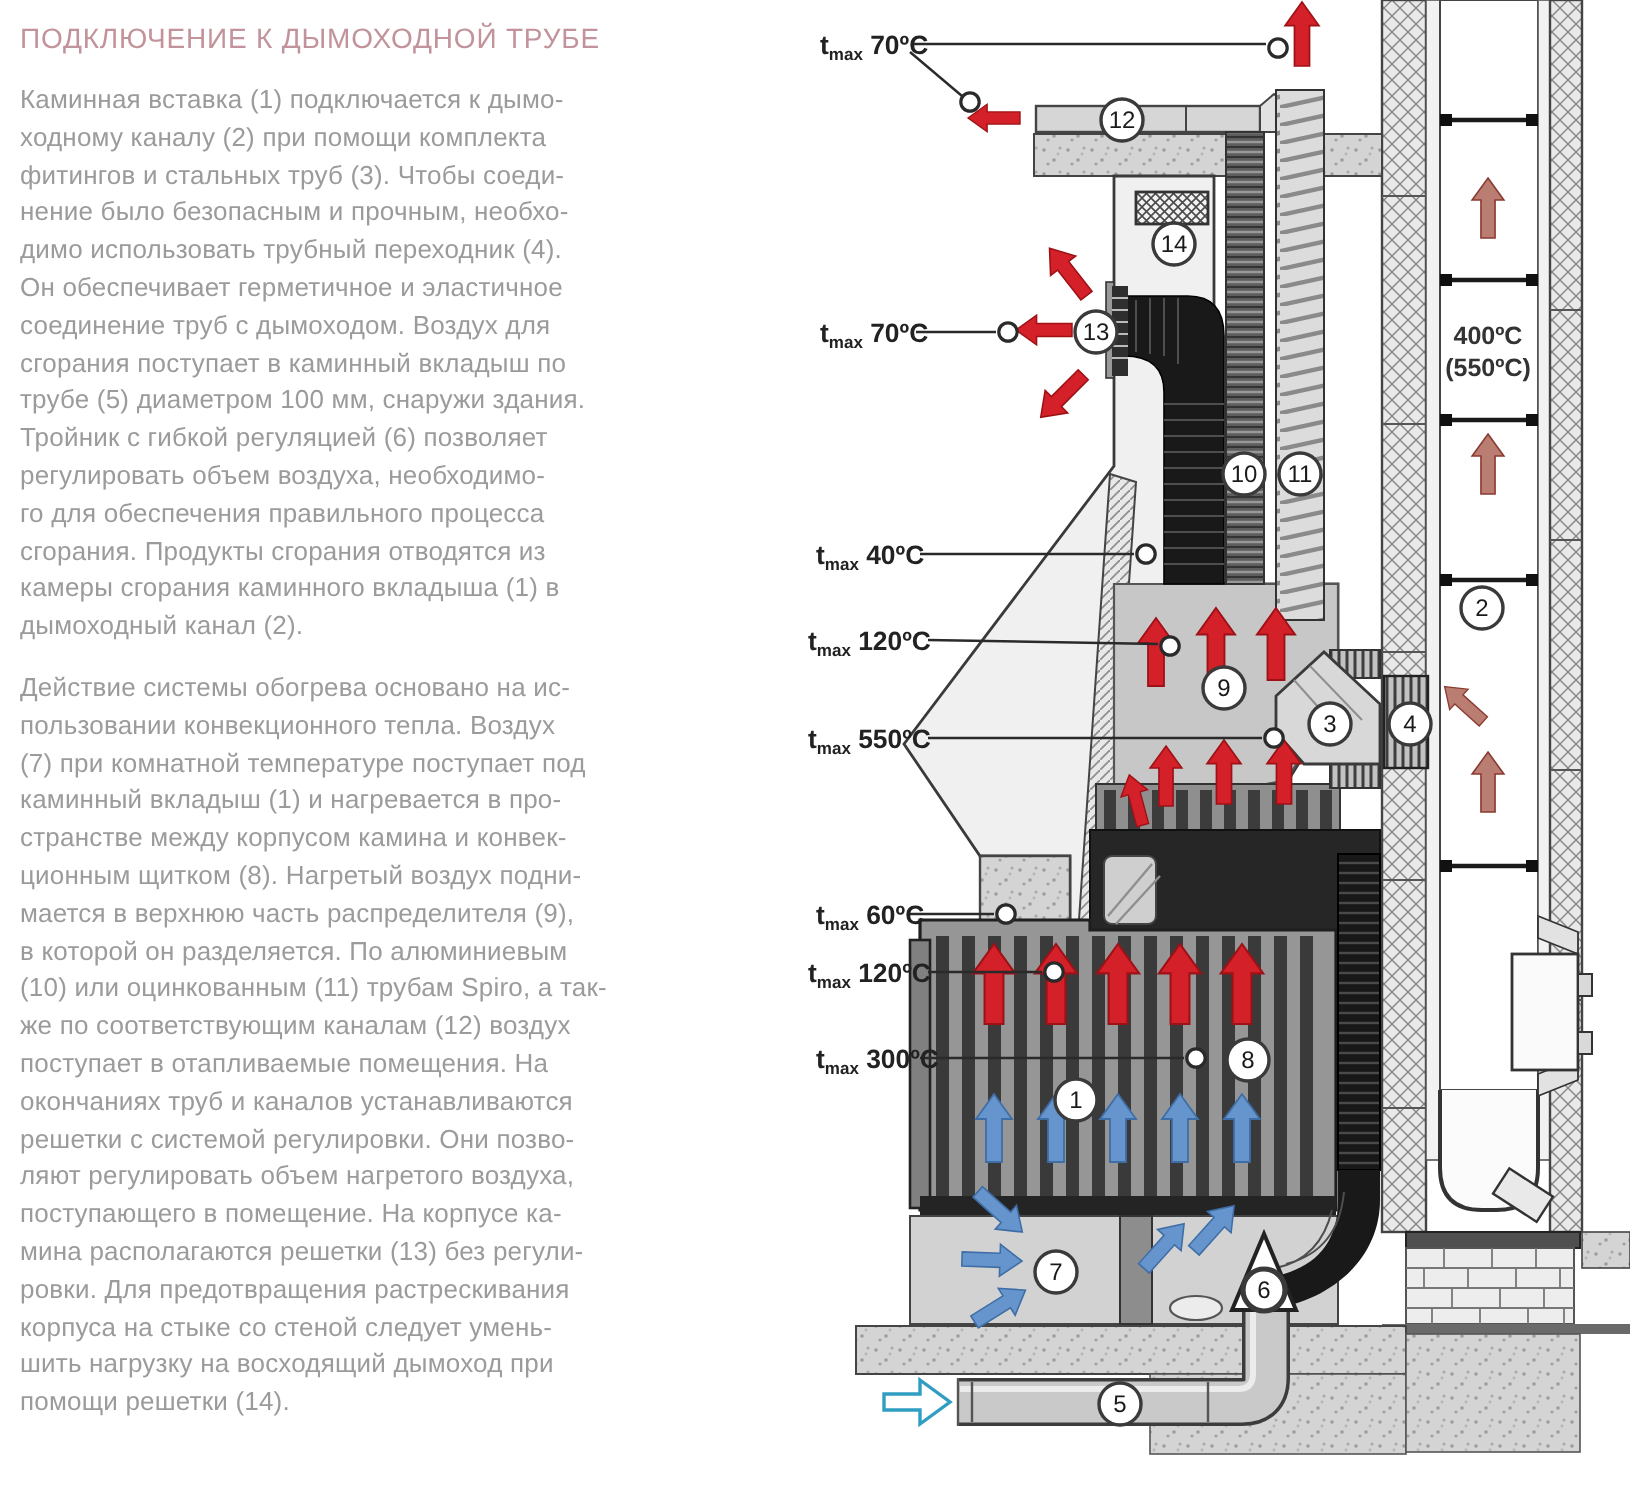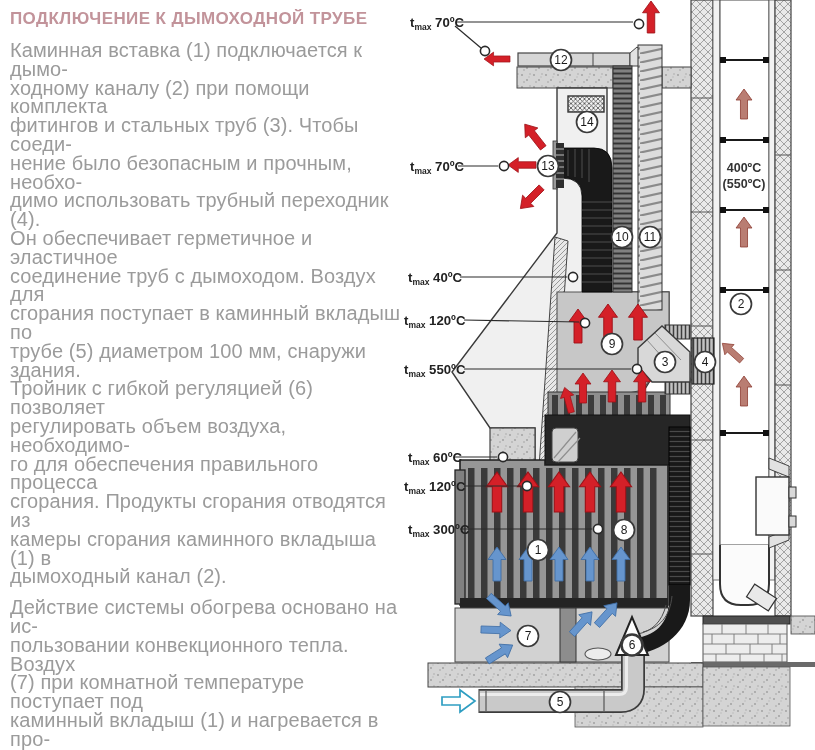--- a/index.html
+++ b/index.html
@@ -1,22 +1,22 @@
 <!DOCTYPE html>
 <html><head>
 <meta charset="utf-8">
 <style>
   html,body{margin:0;padding:0;background:#fff;}
   .stage{position:relative;width:815px;height:750px;background:#fff;overflow:hidden;
          font-family:"Liberation Sans",sans-serif;}
   .article{position:absolute;left:10px;top:7px;width:392px;}
-  .article h2{font-size:17px;line-height:24px;font-weight:700;letter-spacing:.4px;
+  .article h2{font-size:14px;line-height:24px;font-weight:400;letter-spacing:.4px;
               color:#c2939a;margin:0 0 10px 0;}
   .article h2.second{margin-top:14px;}
-  .article p{font-size:20px;line-height:18.8px;color:#9b9b9b;margin:0 0 12px 0;
+  .article p{font-size:13px;line-height:18.8px;color:#9b9b9b;margin:0 0 12px 0;
              white-space:pre-line;letter-spacing:.1px;}
   .diagram{position:absolute;left:400px;top:0;width:415px;height:750px;}
   svg text{font-family:"Liberation Sans",sans-serif;}
 </style>
 </head>
 <body>
 
 <div class="stage">
 
   <div class="article">

